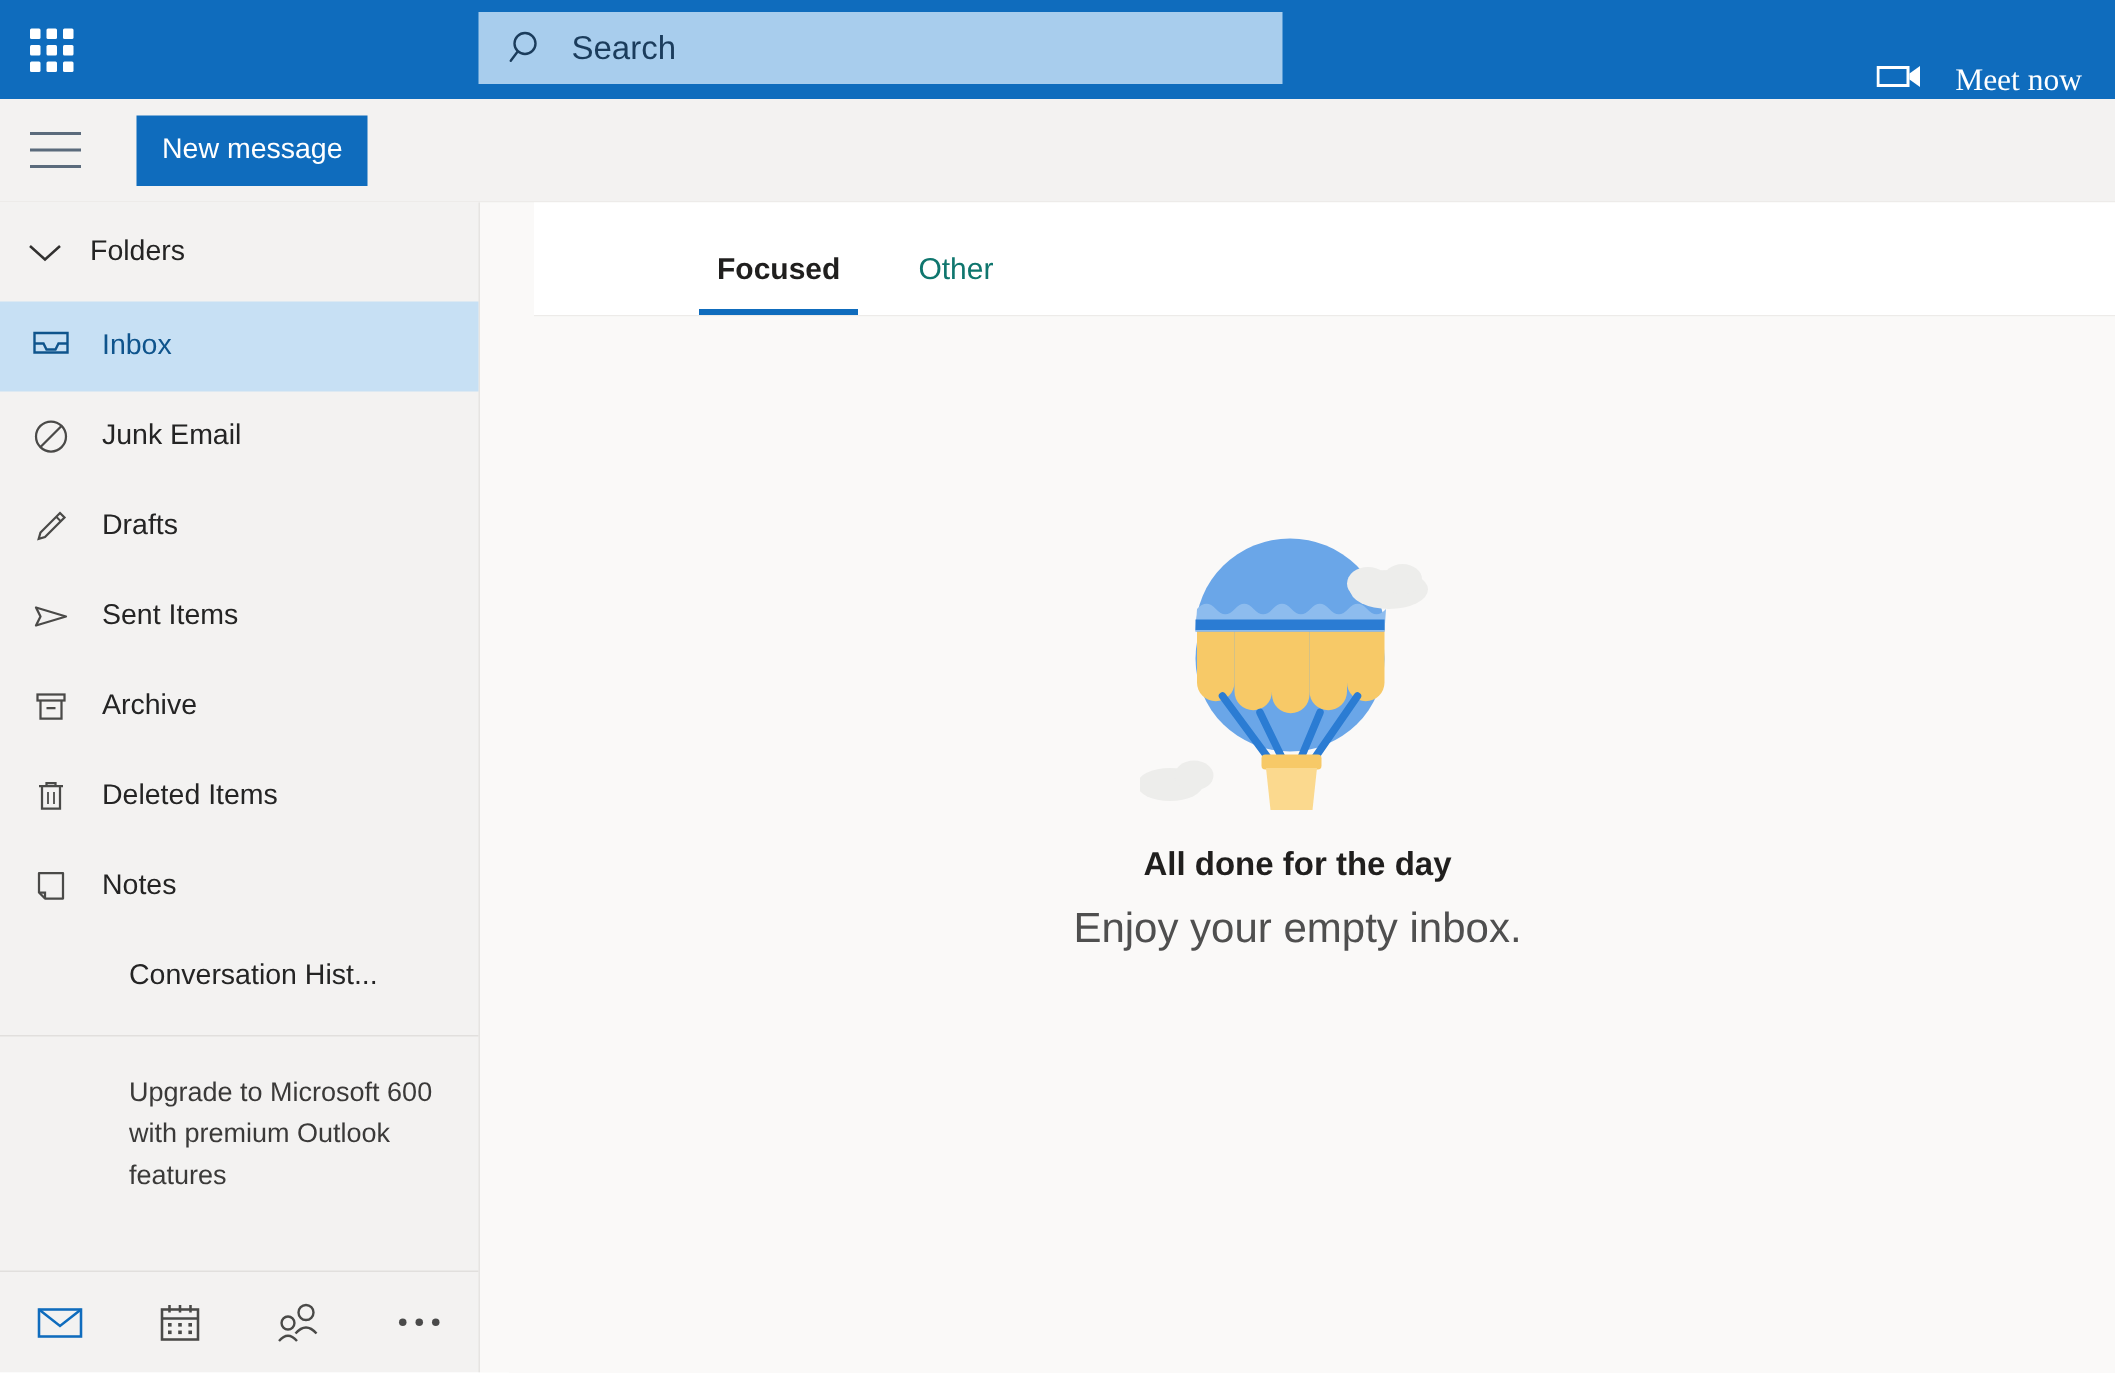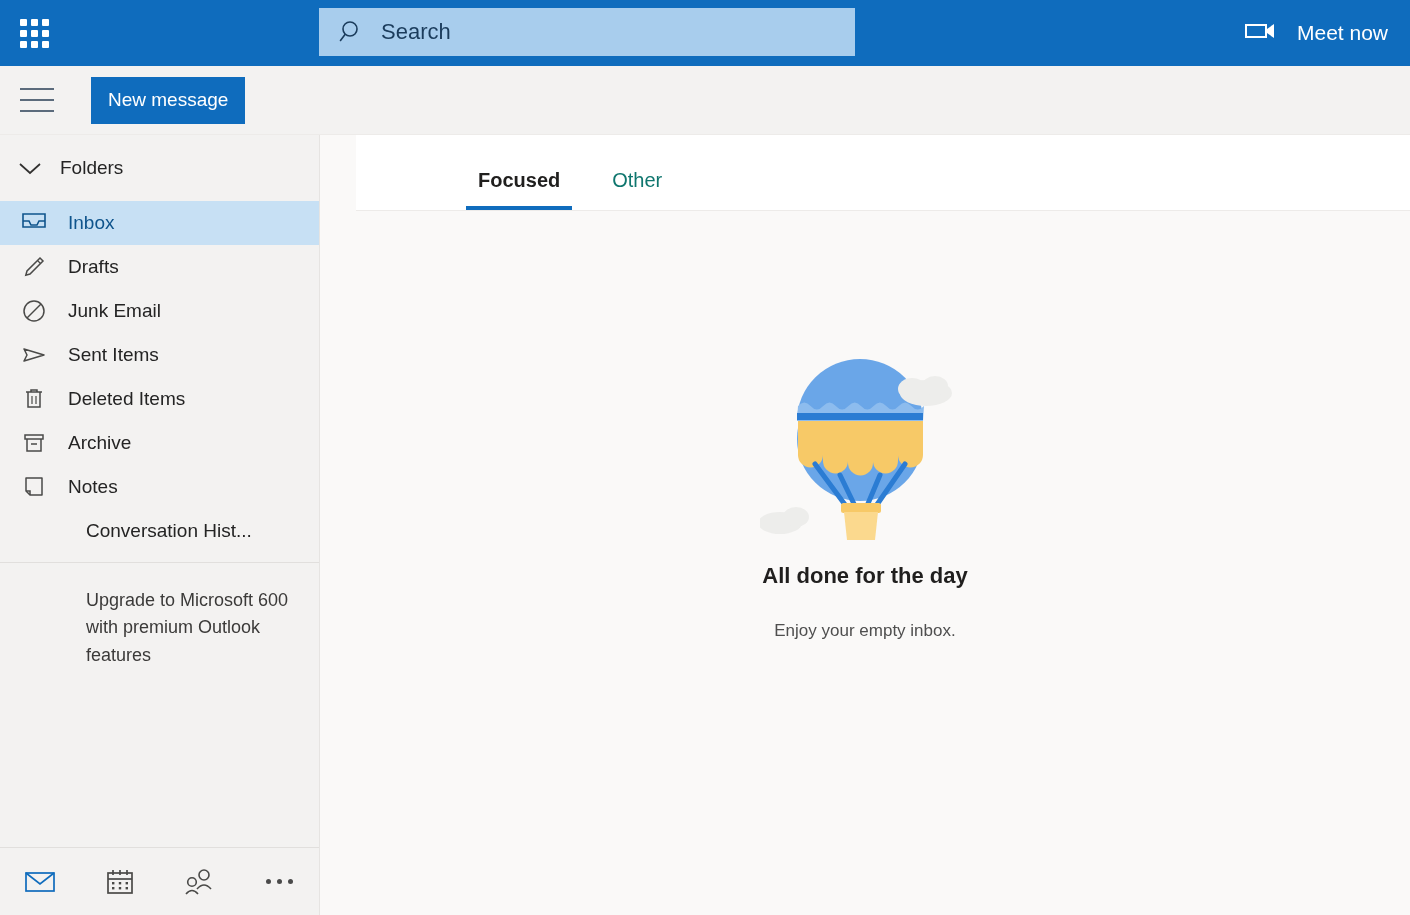--- a/index.html
+++ b/index.html
@@ -37,22 +37,23 @@
     cursor: text;
   }
   .search-icon { margin-left: 20px; display: flex; align-items: center; }
   .search-text {
     margin-left: 16px;
     font-size: 22px; color: #1b3c5c;
   }
 
   .meetnow {
     position: absolute; right: 22px; top: 0; height: 66px;
-    display: flex; align-items: center; gap: 20px;
-    cursor: pointer;
+    display: flex; align-items: flex-end; gap: 20px;
+    cursor: pointer;
+    font-family: Liberation Serif, serif;
   }
   .meet-label { color: #fff; font-size: 21px; }
 
   
   .cmdbar {
     height: 69px; width: 100%;
     background: #f3f2f1;
     display: flex; align-items: center;
     border-bottom: 1px solid #edebe9;
   }
@@ -85,21 +86,21 @@
     position: relative;
   }
   .folders-head {
     height: 66px; display: flex; align-items: center;
     cursor: pointer;
   }
   .chev { width: 60px; display: flex; justify-content: center; align-items: center; }
   .folders-label { font-size: 19px; color: #242424; }
 
   .folder {
-    height: 44px; display: flex; align-items: center;
+    height: 60px; display: flex; align-items: center;
     cursor: pointer;
   }
   .folder .fi { width: 68px; display: flex; justify-content: center; align-items: center; }
   .folder .fl { font-size: 19px; color: #242424; }
   .folder.sel { background: #c7e0f4; }
   .folder.sel .fl { color: #0f548c; }
   .folder.noicon .fl { margin-left: 86px; }
 
   .divider { height: 1px; background: #e1dfdd; margin-top: 9px; }
 
@@ -151,22 +152,22 @@
     align-items: center;
     padding-top: 140px;
     background: #faf9f8;
   }
   .balloon-wrap { width: 210px; height: 200px; position: relative; }
   .empty-title {
     margin-top: 12px;
     font-size: 22px; font-weight: bold; color: #201f1e;
   }
   .empty-sub {
-    margin-top: 32px;
-    font-size: 17px; color: #4f4f4f;
+    margin-top: 14px;
+    font-size: 28px; color: #4f4f4f;
   }
 </style>
 </head>
 <body>
 
 <div class="topbar">
   <div class="waffle">
     <i></i>
       <i></i>
       <i></i>
@@ -227,68 +228,68 @@
           <path d="M3 4 h22 v13 h-22 z" fill="none" stroke="#0f548c" stroke-width="1.6"></path>
           <path d="M3 11 h6 l2 4 h6 l2 -4 h6" fill="none" stroke="#0f548c" stroke-width="1.6"></path>
         </svg>
       </span>
       <span class="fl">Inbox</span>
     </div>
 
     <div class="folder">
       <span class="fi">
         <svg width="28" height="28" viewBox="0 0 28 28">
+          <circle cx="14" cy="14" r="10" fill="none" stroke="#4a4a48" stroke-width="1.5"></circle>
+          <line x1="7" y1="21" x2="21" y2="7" stroke="#4a4a48" stroke-width="1.5"></line>
+        </svg>
+      </span>
+      <span class="fl">Junk Email</span>
+    </div>
+
+    <div class="folder">
+      <span class="fi">
+        <svg width="28" height="28" viewBox="0 0 28 28">
           <path d="M20 5 l3 3 l-13 13 l-4.2 1.2 l1.2 -4.2 z" fill="none" stroke="#4a4a48" stroke-width="1.5"></path>
           <line x1="17.5" y1="7.5" x2="20.5" y2="10.5" stroke="#4a4a48" stroke-width="1.3"></line>
         </svg>
       </span>
       <span class="fl">Drafts</span>
     </div>
 
     <div class="folder">
       <span class="fi">
         <svg width="28" height="28" viewBox="0 0 28 28">
-          <circle cx="14" cy="14" r="10" fill="none" stroke="#4a4a48" stroke-width="1.5"></circle>
-          <line x1="7" y1="21" x2="21" y2="7" stroke="#4a4a48" stroke-width="1.5"></line>
-        </svg>
-      </span>
-      <span class="fl">Junk Email</span>
-    </div>
-
-    <div class="folder">
-      <span class="fi">
-        <svg width="28" height="28" viewBox="0 0 28 28">
           <path d="M4 8 L24 14 L4 20 L7 14 Z" fill="none" stroke="#4a4a48" stroke-width="1.5" stroke-linejoin="round"></path>
         </svg>
       </span>
       <span class="fl">Sent Items</span>
+    </div>
+
+    <div class="folder">
+      <span class="fi">
+        <svg width="28" height="28" viewBox="0 0 28 28">
+          <rect x="5" y="6" width="18" height="4" fill="none" stroke="#4a4a48" stroke-width="1.5"></rect>
+          <path d="M7 10 v12 h14 v-12" fill="none" stroke="#4a4a48" stroke-width="1.5"></path>
+          <line x1="11" y1="15" x2="17" y2="15" stroke="#4a4a48" stroke-width="1.5"></line>
+        </svg>
+      </span>
+      <span class="fl">Archive</span>
     </div>
 
     <div class="folder">
       <span class="fi">
         <svg width="28" height="28" viewBox="0 0 28 28">
           <line x1="6" y1="7" x2="22" y2="7" stroke="#4a4a48" stroke-width="1.5"></line>
           <path d="M11 7 v-2 h6 v2" fill="none" stroke="#4a4a48" stroke-width="1.5"></path>
           <path d="M8 7 v15 h12 v-15" fill="none" stroke="#4a4a48" stroke-width="1.5"></path>
           <line x1="12" y1="11" x2="12" y2="19" stroke="#4a4a48" stroke-width="1.2"></line>
           <line x1="16" y1="11" x2="16" y2="19" stroke="#4a4a48" stroke-width="1.2"></line>
         </svg>
       </span>
       <span class="fl">Deleted Items</span>
-    </div>
-
-    <div class="folder">
-      <span class="fi">
-        <svg width="28" height="28" viewBox="0 0 28 28">
-          <rect x="5" y="6" width="18" height="4" fill="none" stroke="#4a4a48" stroke-width="1.5"></rect>
-          <path d="M7 10 v12 h14 v-12" fill="none" stroke="#4a4a48" stroke-width="1.5"></path>
-          <line x1="11" y1="15" x2="17" y2="15" stroke="#4a4a48" stroke-width="1.5"></line>
-        </svg>
-      </span>
-      <span class="fl">Archive</span>
     </div>
 
     <div class="folder">
       <span class="fi">
         <svg width="28" height="28" viewBox="0 0 28 28">
           <path d="M6 5 h16 v17 h-12 l-4 -4 z" fill="none" stroke="#4a4a48" stroke-width="1.5" stroke-linejoin="round"></path>
           <path d="M6 18 h4 v4" fill="none" stroke="#4a4a48" stroke-width="1.5"></path>
         </svg>
       </span>
       <span class="fl">Notes</span>

